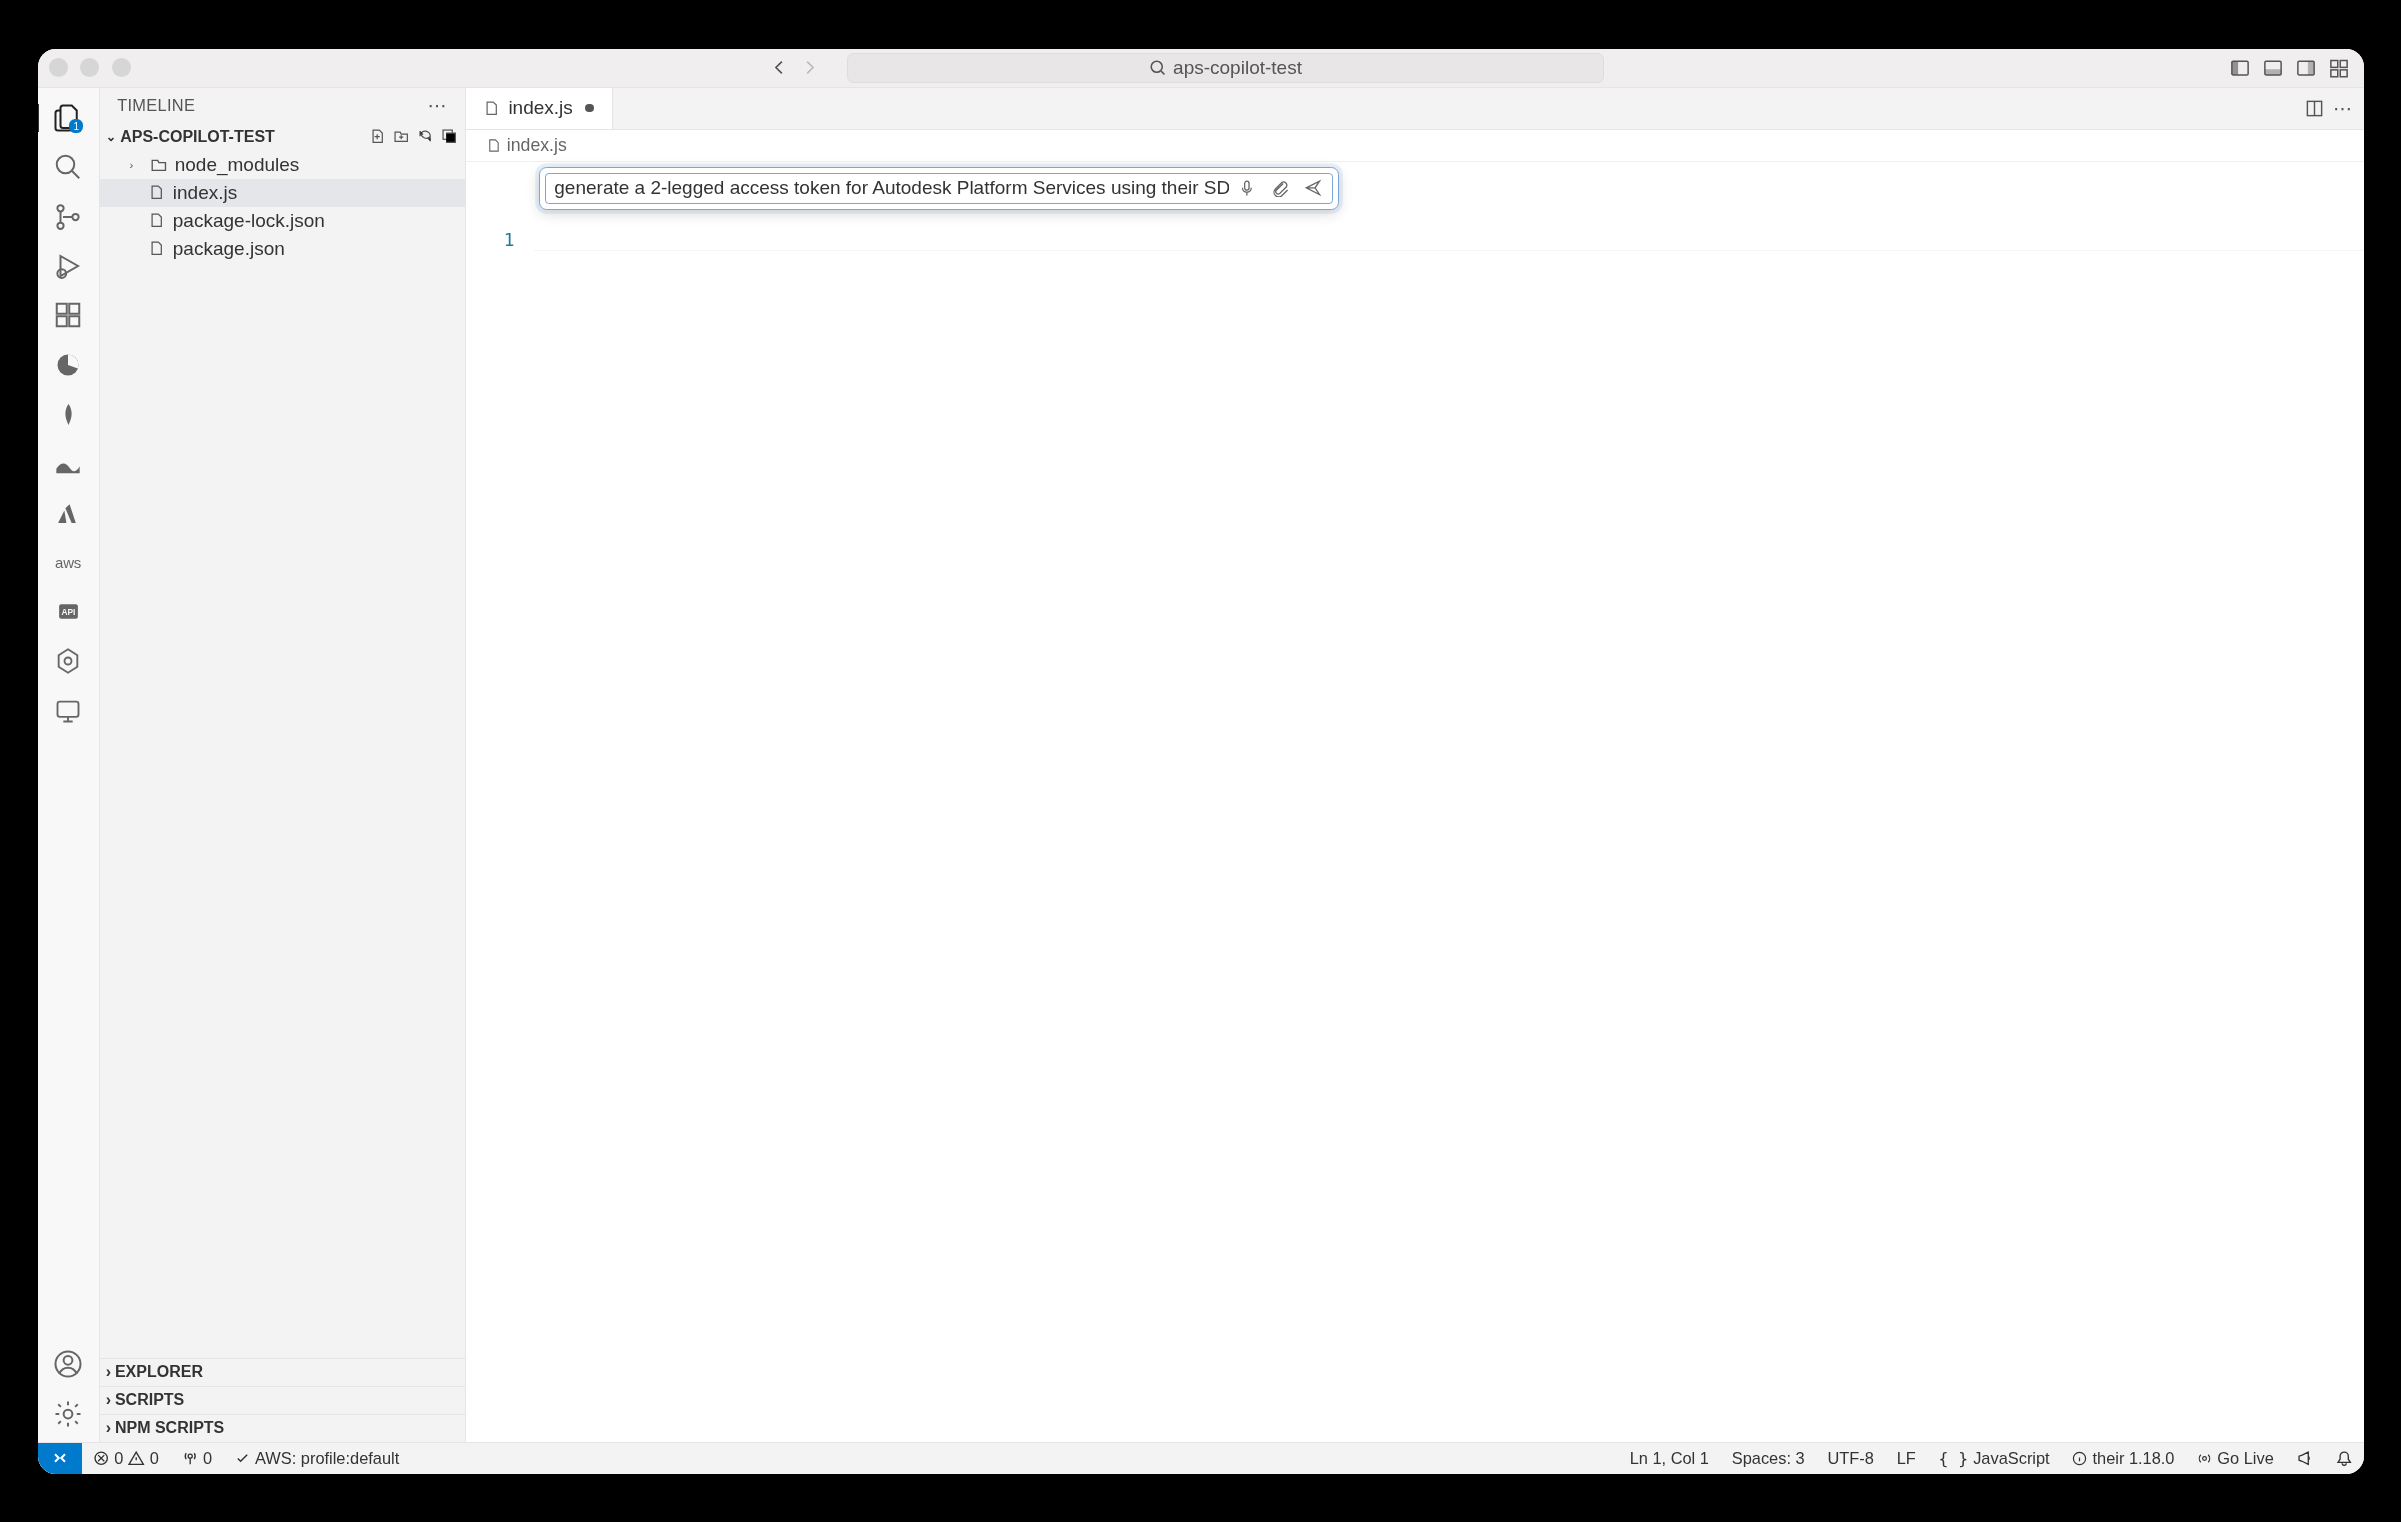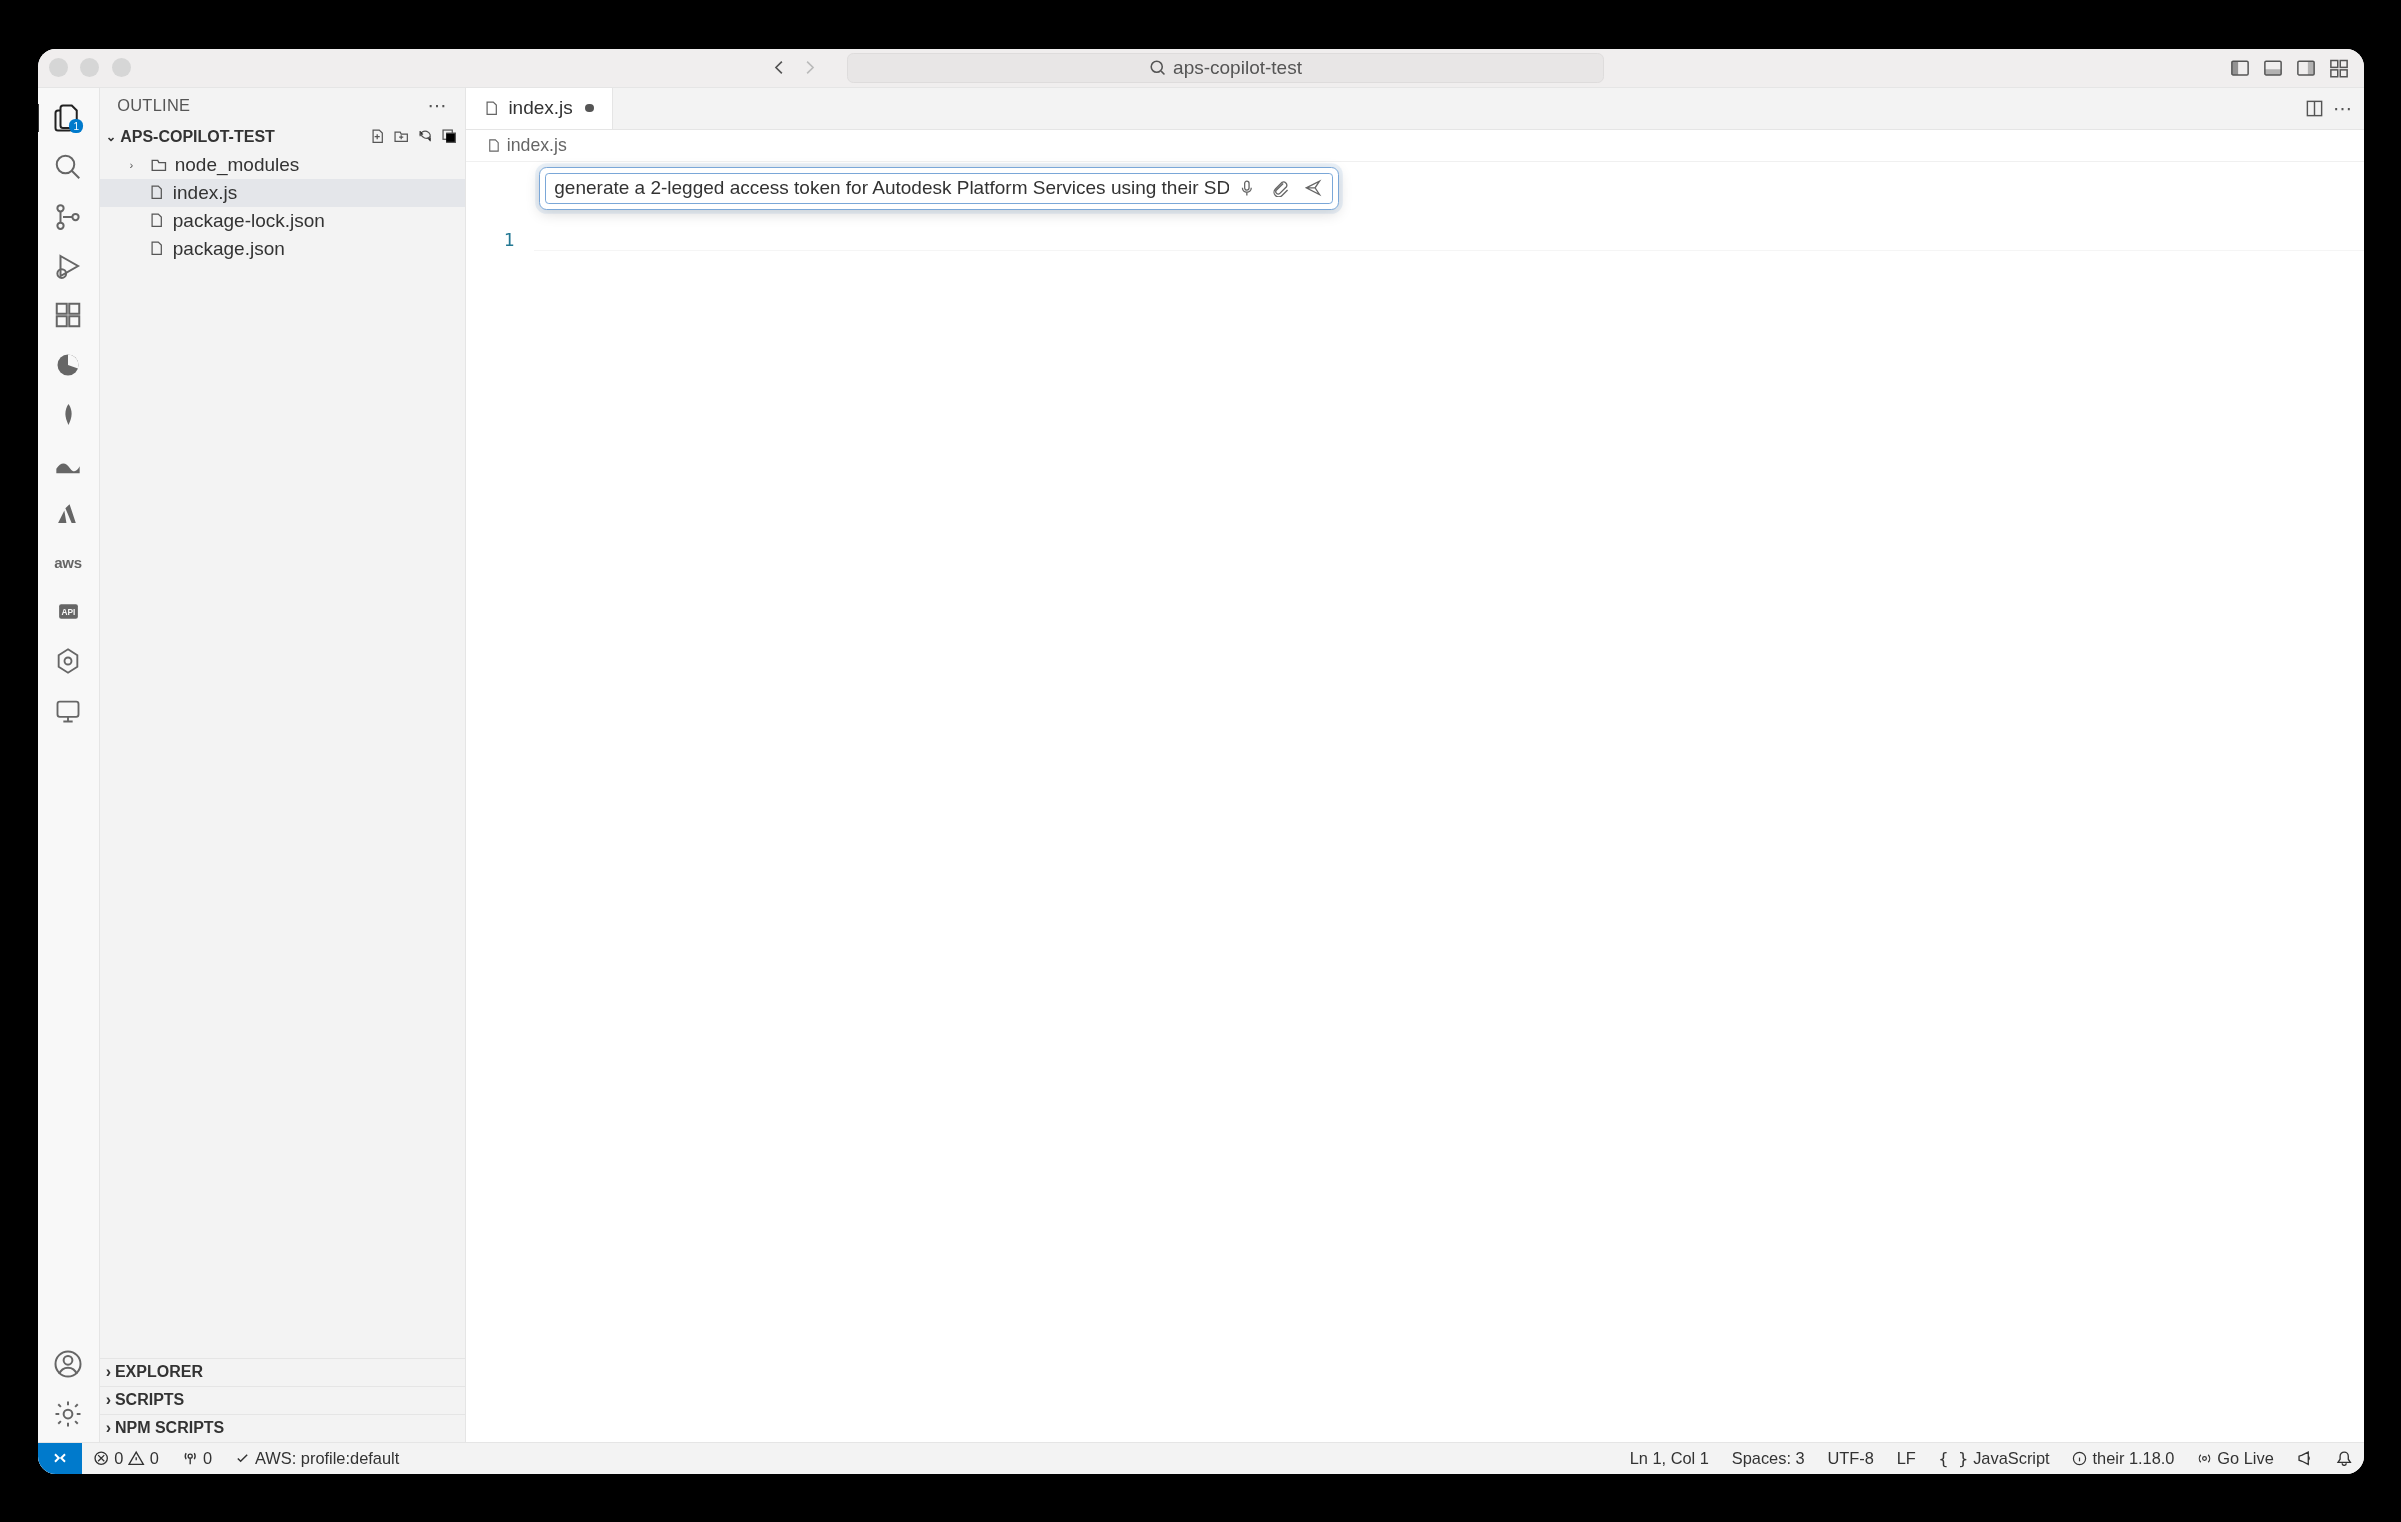--- a/index.html
+++ b/index.html
@@ -356,21 +356,21 @@
         <svg width="28" height="28" viewBox="0 0 24 24">
             <path fill="currentColor" d="M2 16c4-6 8-6 12 0 3 4 6 2 8-2v6H2z"></path>
           </svg>
       </div>
       <div class="act-icon">
         <svg width="25" height="25" viewBox="0 0 24 24">
             <path fill="currentColor" d="M13 3l6 18h-4L9 7l4-4zM8 9l-6 12h8l-2-12z"></path>
           </svg>
       </div>
       <div class="act-icon">
-        <span style="font-size:15px; font-weight:700; letter-spacing:-0.3px;">aws</span>
+        <span style="font-size:15px; font-weight:400; letter-spacing:-0.3px;">aws</span>
       </div>
       <div class="act-icon">
         <svg width="25" height="25" viewBox="0 0 24 24" style="font-size:12px">
             <rect x="3" y="5" width="18" height="14" rx="2" fill="currentColor"></rect>
             <text x="12" y="15" text-anchor="middle" fill="#f8f8f8" font-size="8" font-weight="600">API</text>
           </svg>
       </div>
       <div class="act-icon">
         <svg width="28" height="28" viewBox="0 0 24 24">
             <path fill="none" stroke="currentColor" stroke-width="1.6" d="M12 2l8 5v10l-8 5-8-5V7l8-5z"></path>
@@ -396,21 +396,21 @@
           <svg width="30" height="30" viewBox="0 0 24 24">
               <circle cx="12" cy="12" r="3.5" fill="none" stroke="currentColor" stroke-width="1.6"></circle>
               <path fill="none" stroke="currentColor" stroke-width="1.6" d="M12 2v3M12 19v3M4.2 4.2l2.1 2.1M17.7 17.7l2.1 2.1M2 12h3M19 12h3M4.2 19.8l2.1-2.1M17.7 6.3l2.1-2.1"></path>
             </svg>
         </div>
       </div>
     </div>
 
     <div class="sidebar">
       <div class="sidebar-header">
-        <span>OUTLINE</span>
+        <span>TIMELINE</span>
         <span class="dots">⋯</span>
       </div>
       <div class="section-header">
         <span class="chev">⌄</span>
         <span>APS-COPILOT-TEST</span>
         <div class="section-actions">
           <div class="sec-act">
               <svg width="16.4" height="16.4" viewBox="0 0 16 16">
                 <path fill="none" stroke="currentColor" stroke-width="1.2" d="M4 2h6l3 3v9H4z"></path>
                 <path stroke="currentColor" stroke-width="1.2" d="M8 6v5M5.5 8.5h5"></path>

